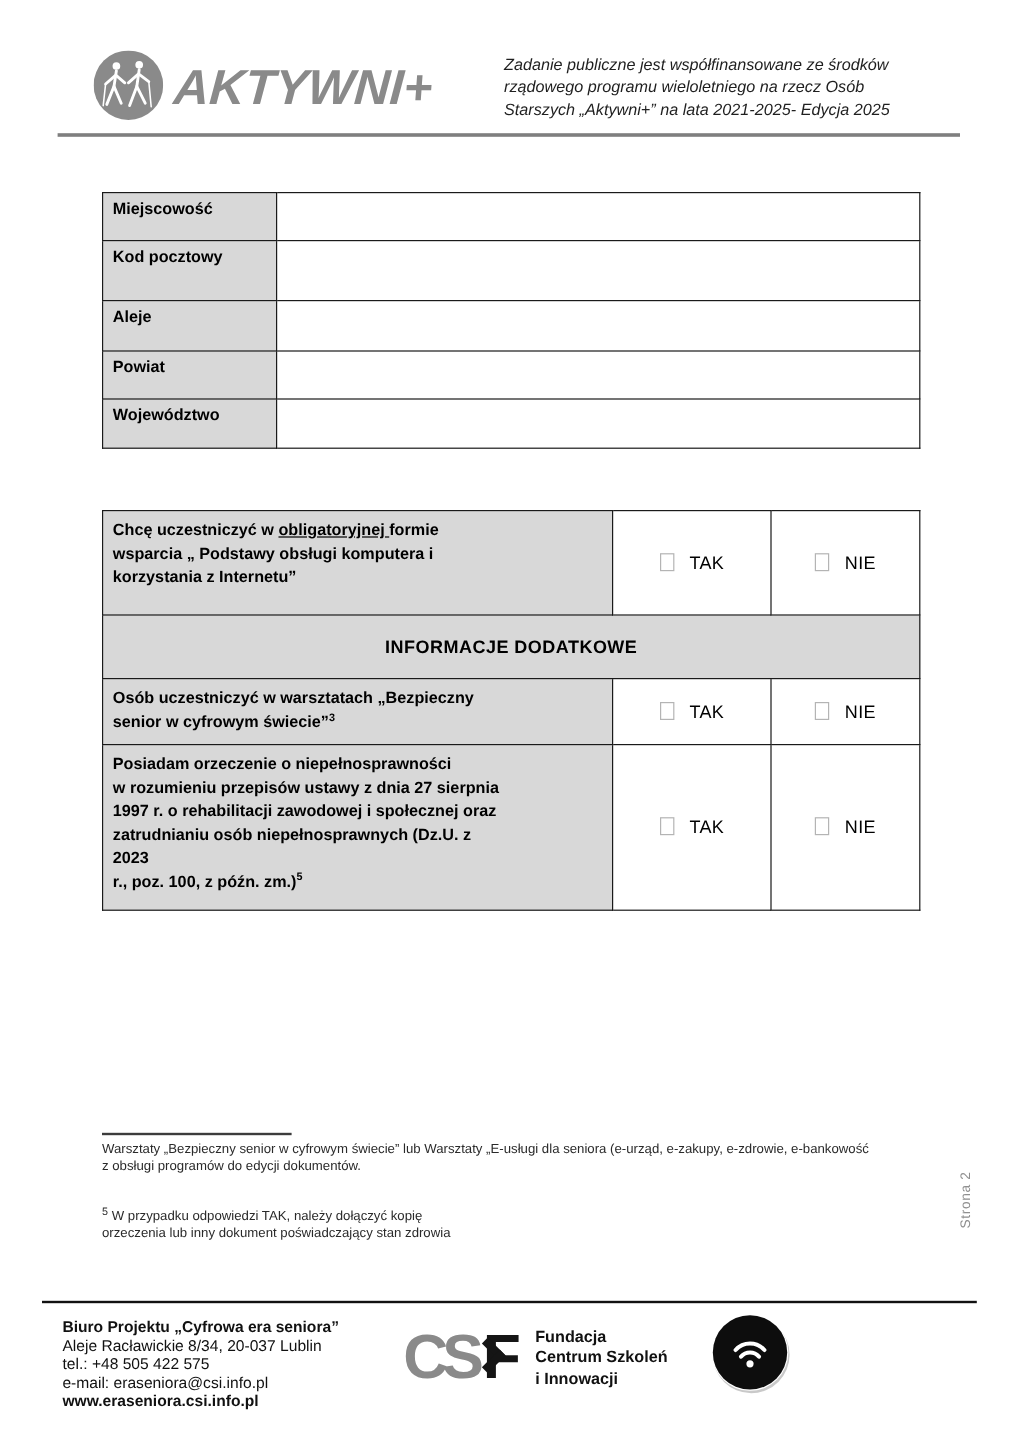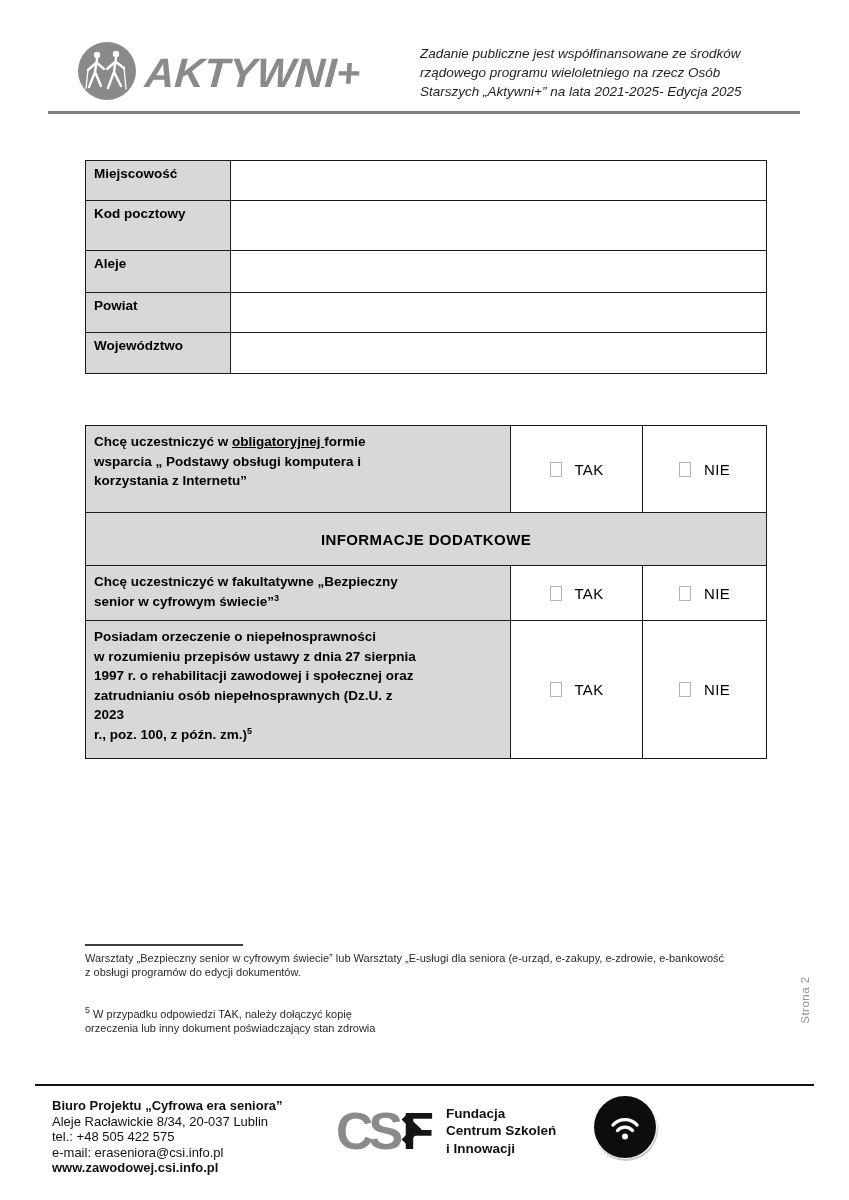--- a/index.html
+++ b/index.html
@@ -121,21 +121,21 @@
       <td class="stmt"><span>Chcę uczestniczyć w </span><span class="ul">obligatoryjnej </span><span>formie
 wsparcia „ Podstawy obsługi komputera i
 korzystania z Internetu”</span><sup></sup></td>
       <td class="choice"><span class="checkbox"></span><span>TAK</span></td>
       <td class="choice"><span class="checkbox"></span><span>NIE</span></td>
     </tr>
     <tr style="height:53px">
       <td class="info-header" colspan="3">INFORMACJE DODATKOWE</td>
     </tr>
     <tr style="height:55px">
-      <td class="stmt"><span></span><span class="ul"></span><span>Chcę uczestniczyć w fakultatywne „Bezpieczny
+      <td class="stmt"><span></span><span class="ul"></span><span>Osób uczestniczyć w warsztatach „Bezpieczny
 senior w cyfrowym świecie”</span><sup>3</sup></td>
       <td class="choice"><span class="checkbox"></span><span>TAK</span></td>
       <td class="choice"><span class="checkbox"></span><span>NIE</span></td>
     </tr>
     <tr style="height:138px">
       <td class="stmt"><span></span><span class="ul"></span><span>Posiadam orzeczenie o niepełnosprawności
 w rozumieniu przepisów ustawy z dnia 27 sierpnia
 1997 r. o rehabilitacji zawodowej i społecznej oraz
 zatrudnianiu osób niepełnosprawnych (Dz.U. z
 2023
@@ -155,21 +155,21 @@
   </div>
 
   <div class="page-label">Strona 2</div>
 
   <div class="footer-rule"></div>
   <div class="footer-left">
     <div class="f-bold">Biuro Projektu „Cyfrowa era seniora”</div>
     <div>Aleje Racławickie 8/34, 20-037 Lublin</div>
     <div>tel.: +48 505 422 575</div>
     <div>e-mail: eraseniora@csi.info.pl</div>
-    <div class="f-bold">www.zawodowej.csi.info.pl</div>
+    <div class="f-bold">www.eraseniora.csi.info.pl</div>
   </div>
 
   <div class="footer-csi">
     <div class="csi-mark">
       <span class="csi-cs">CS</span>
       <span class="csi-wedge"></span>
       <span class="csi-f">F</span>
     </div>
     <div class="csi-caption">Fundacja
 Centrum Szkoleń

